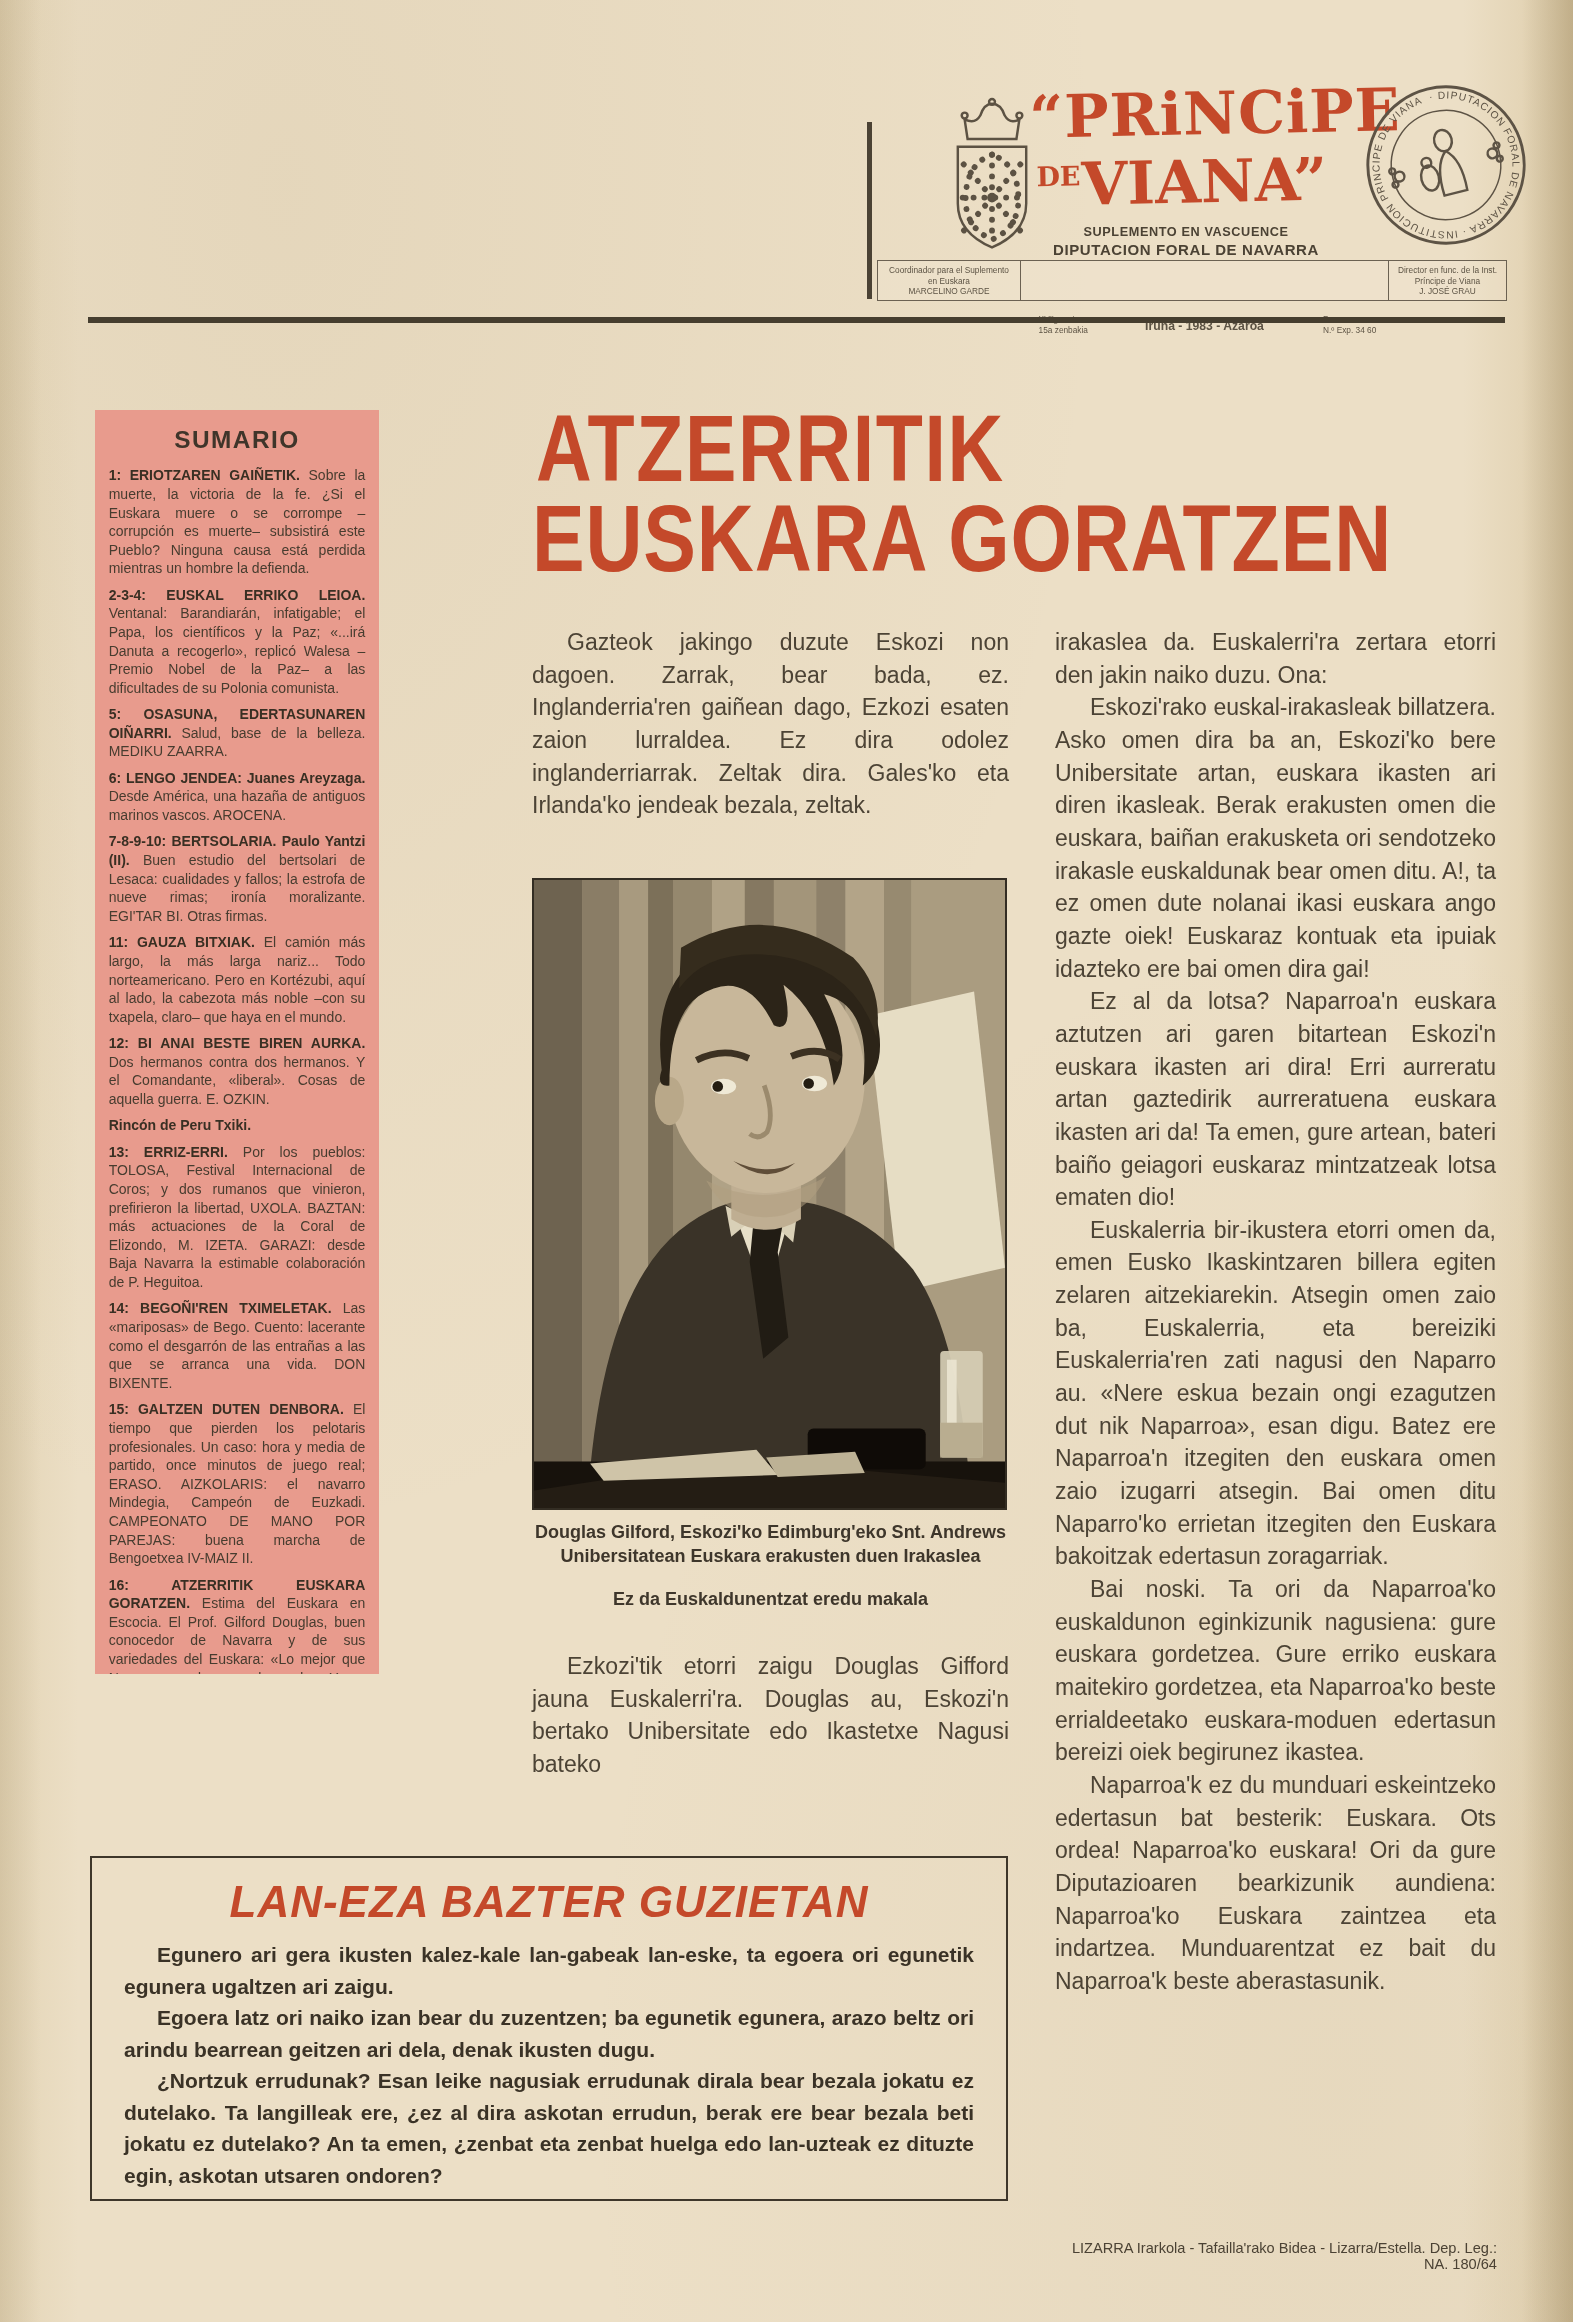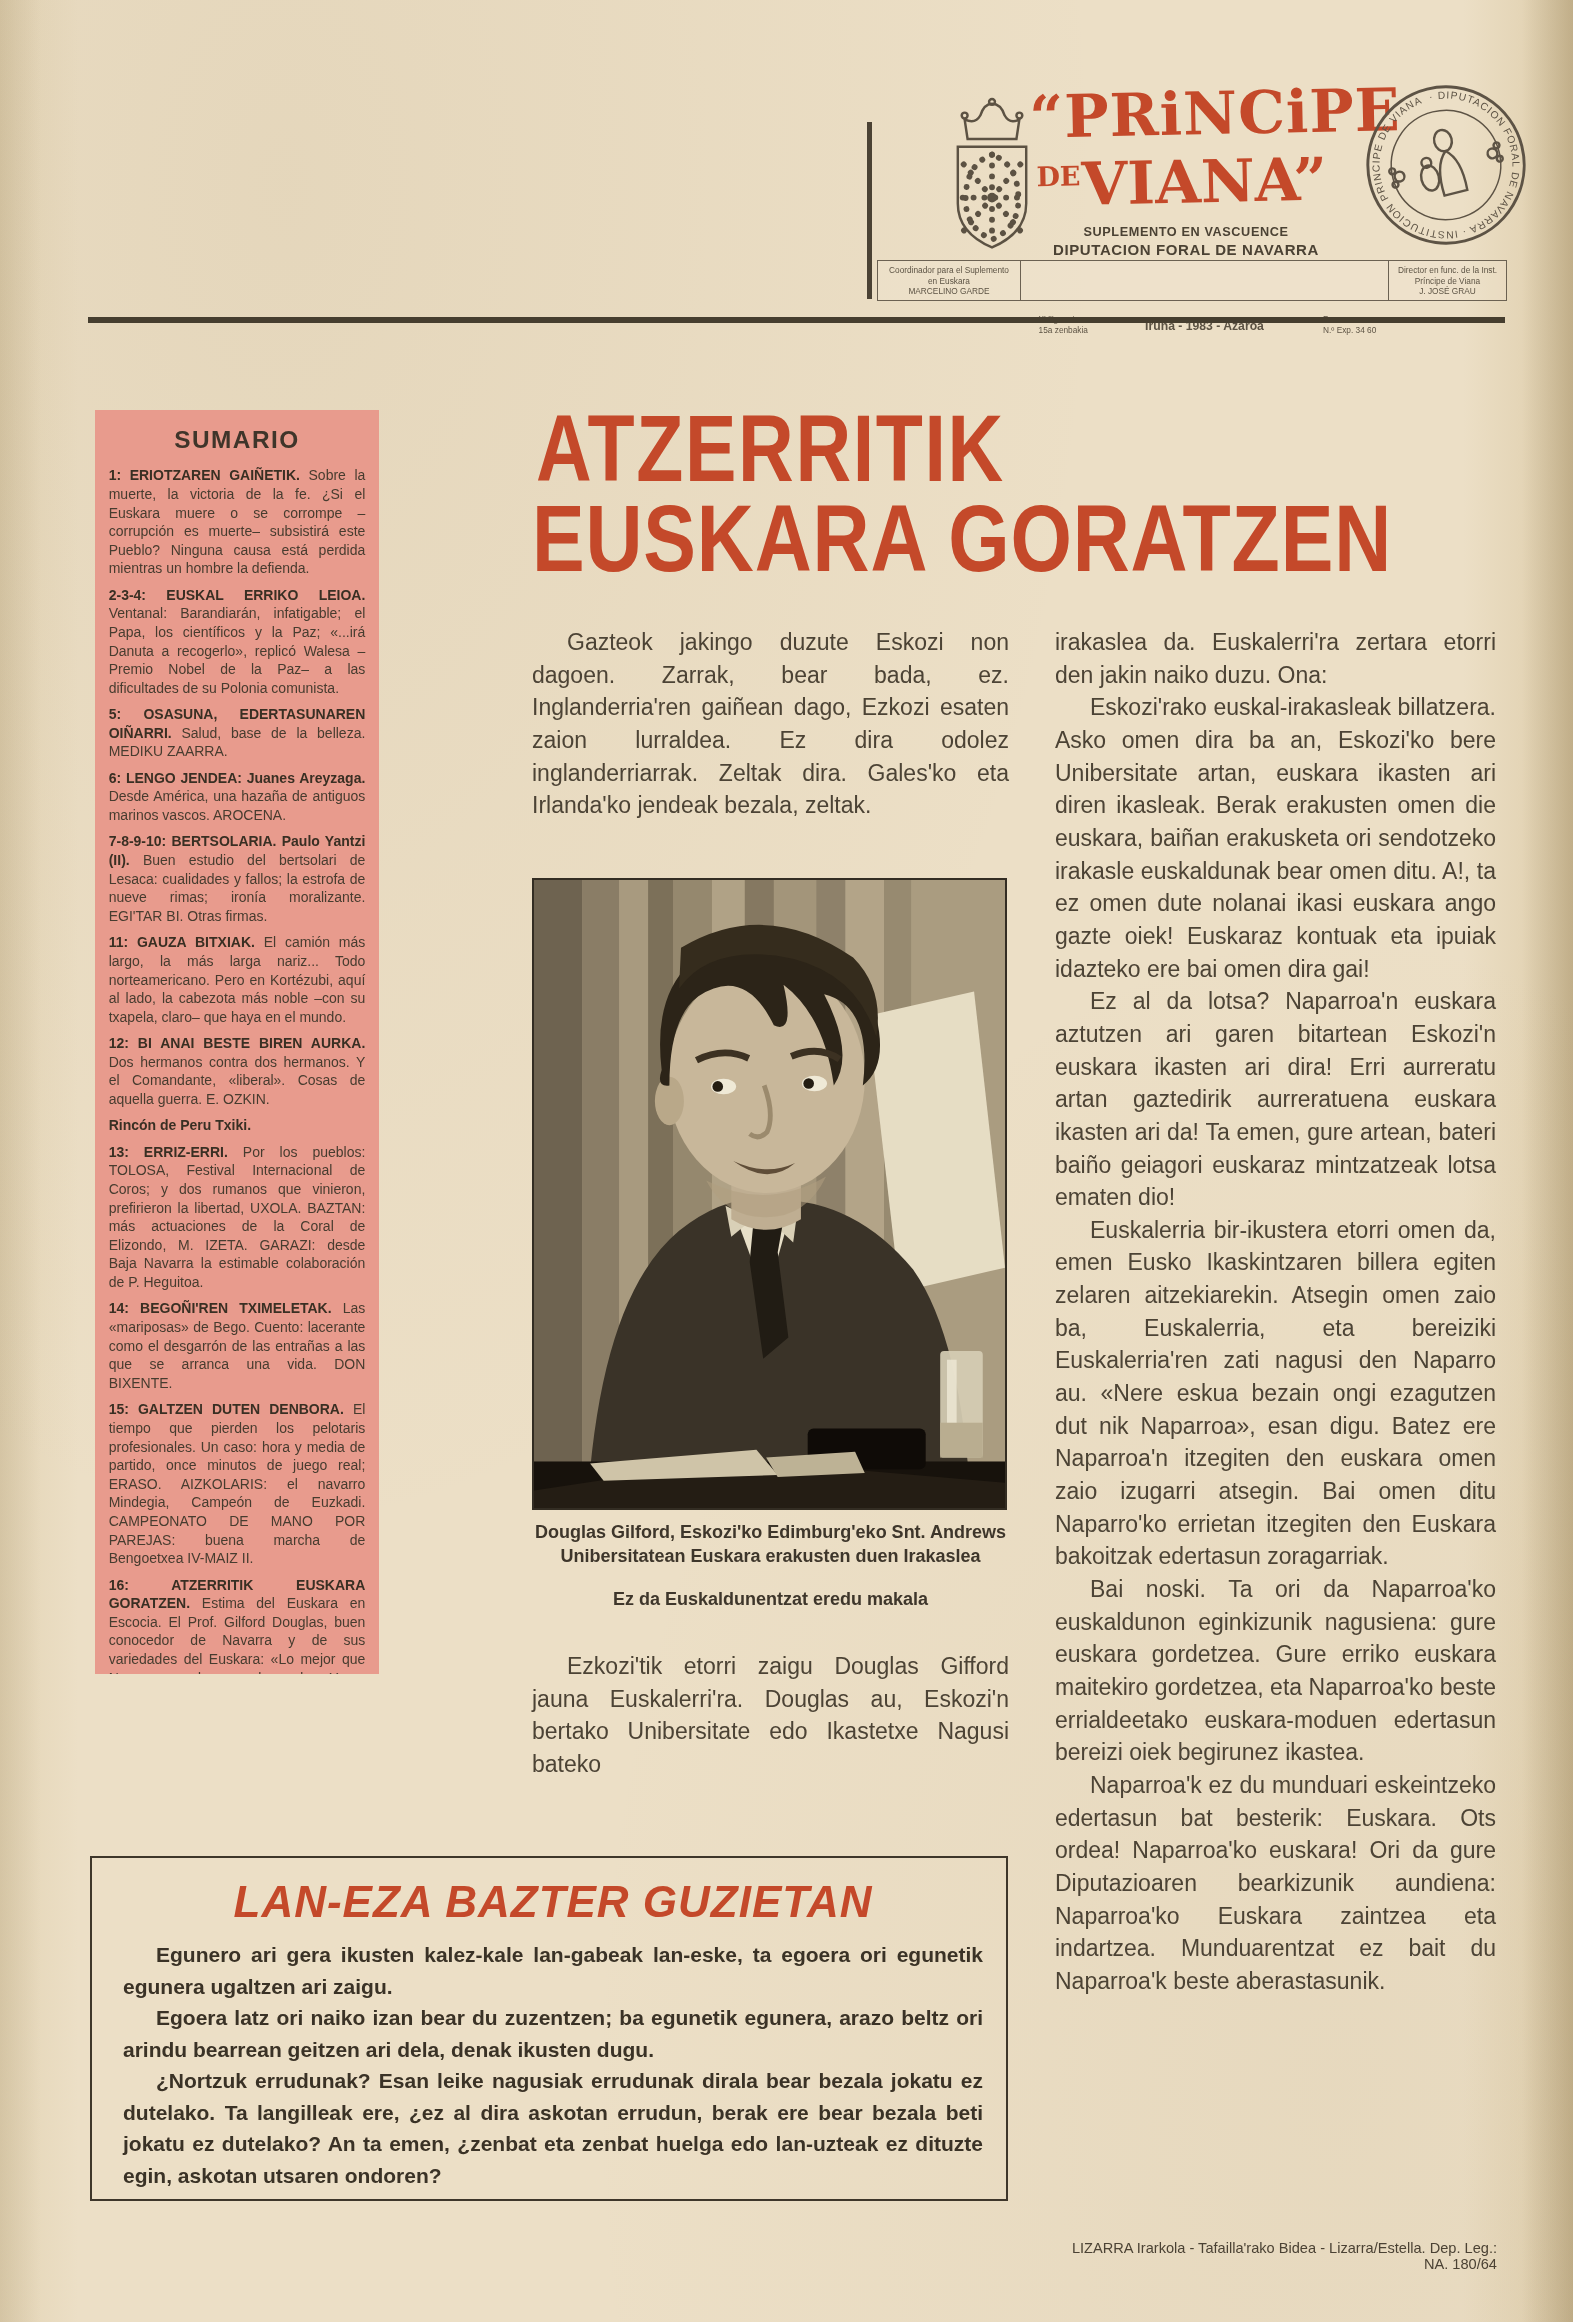--- a/index.html
+++ b/index.html
@@ -57,24 +57,24 @@
   .photo-frame{left:532px;top:878px;width:475px;height:632px;border:2px solid #332d23;box-sizing:border-box;background:#9f9279;}
   .photo-frame svg{display:block;width:100%;height:100%;}
   .caption{left:532px;top:1521px;width:477px;text-align:center;font-weight:700;color:#3e362b;
     font-size:18px;line-height:1.33;}
   .caption .c2{margin-top:19px;}
   .col-mid-p2{left:532px;top:1650px;width:477px;}
   .col-right{left:1055px;top:626px;width:441px;}
   .col-right p:first-of-type{text-indent:0;}
 
   
-  .lanbox{left:90px;top:1856px;width:918px;height:345px;border:2.9px solid #3e362a;box-sizing:border-box;padding-left:8px;}
+  .lanbox{left:90px;top:1856px;width:918px;height:345px;border:2.9px solid #3e362a;box-sizing:border-box;}
   .lanbox h2{margin:18.5px 0 12.7px;text-align:center;font-size:44px;font-style:italic;font-weight:700;
     color:var(--accent,#c4492a);letter-spacing:1px;}
-  .lanbox .bp{margin:0 23px;font-size:21px;font-weight:700;line-height:1.5;text-align:justify;
+  .lanbox .bp{margin:0 32px;font-size:21px;font-weight:700;line-height:1.5;text-align:justify;
     color:#3a3226;text-indent:33px;}
 
   .footer{left:1053px;top:2240px;width:444px;text-align:right;font-size:14.6px;color:#4b4234;}
 </style>
 </head>
 <body>
 
 <div class="page">
   <div class="abs edgeL"></div>
   <div class="abs edgeR"></div>

